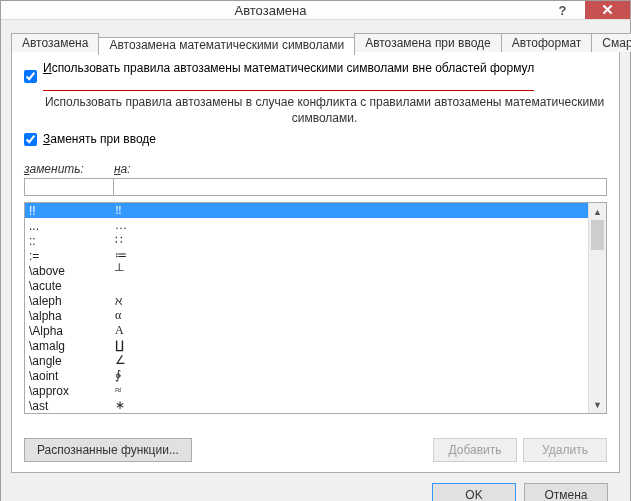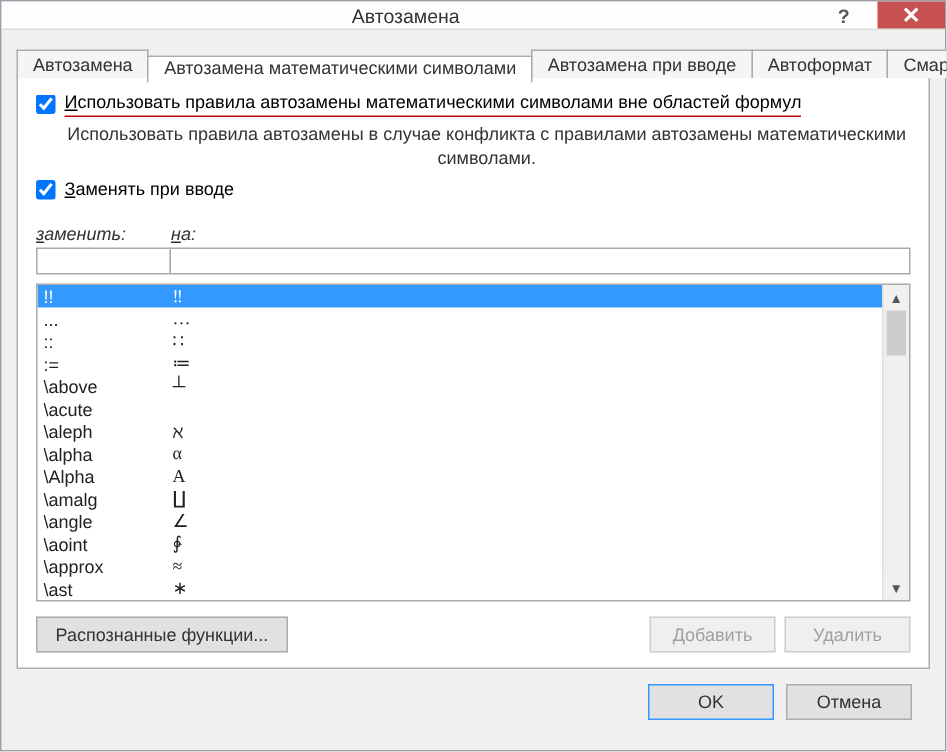--- a/index.html
+++ b/index.html
@@ -111,21 +111,21 @@
     gap: 4px;
     margin-bottom: 2px;
   }
   .checkrow input[type=checkbox] {
     margin: 0 2px 0 0;
     width: 13px;
     height: 13px;
   }
   .underline-red {
     border-bottom: 1px solid #c00000;
-    padding-bottom: 2px;
+    padding-bottom: 15px;
   }
   .desc {
     color: #333;
     margin: 2px 0 6px 18px;
     line-height: 1.3;
     font-size: 12px;
     text-align: center;
   }
   .col-headers {
     display: flex;
@@ -206,21 +206,21 @@
     position: absolute;
     top: 0;
     left: 2px;
     right: 2px;
     height: 30px;
     background: #cdcdcd;
   }
   .btnrow {
     display: flex;
     justify-content: space-between;
-    margin-top: 10px;
+    margin-top: 24px;
     align-items: flex-end;
   }
   .btnrow .right {
     display: flex;
     gap: 6px;
   }
   button.win {
     min-width: 84px;
     height: 24px;
     border: 1px solid #adadad;

